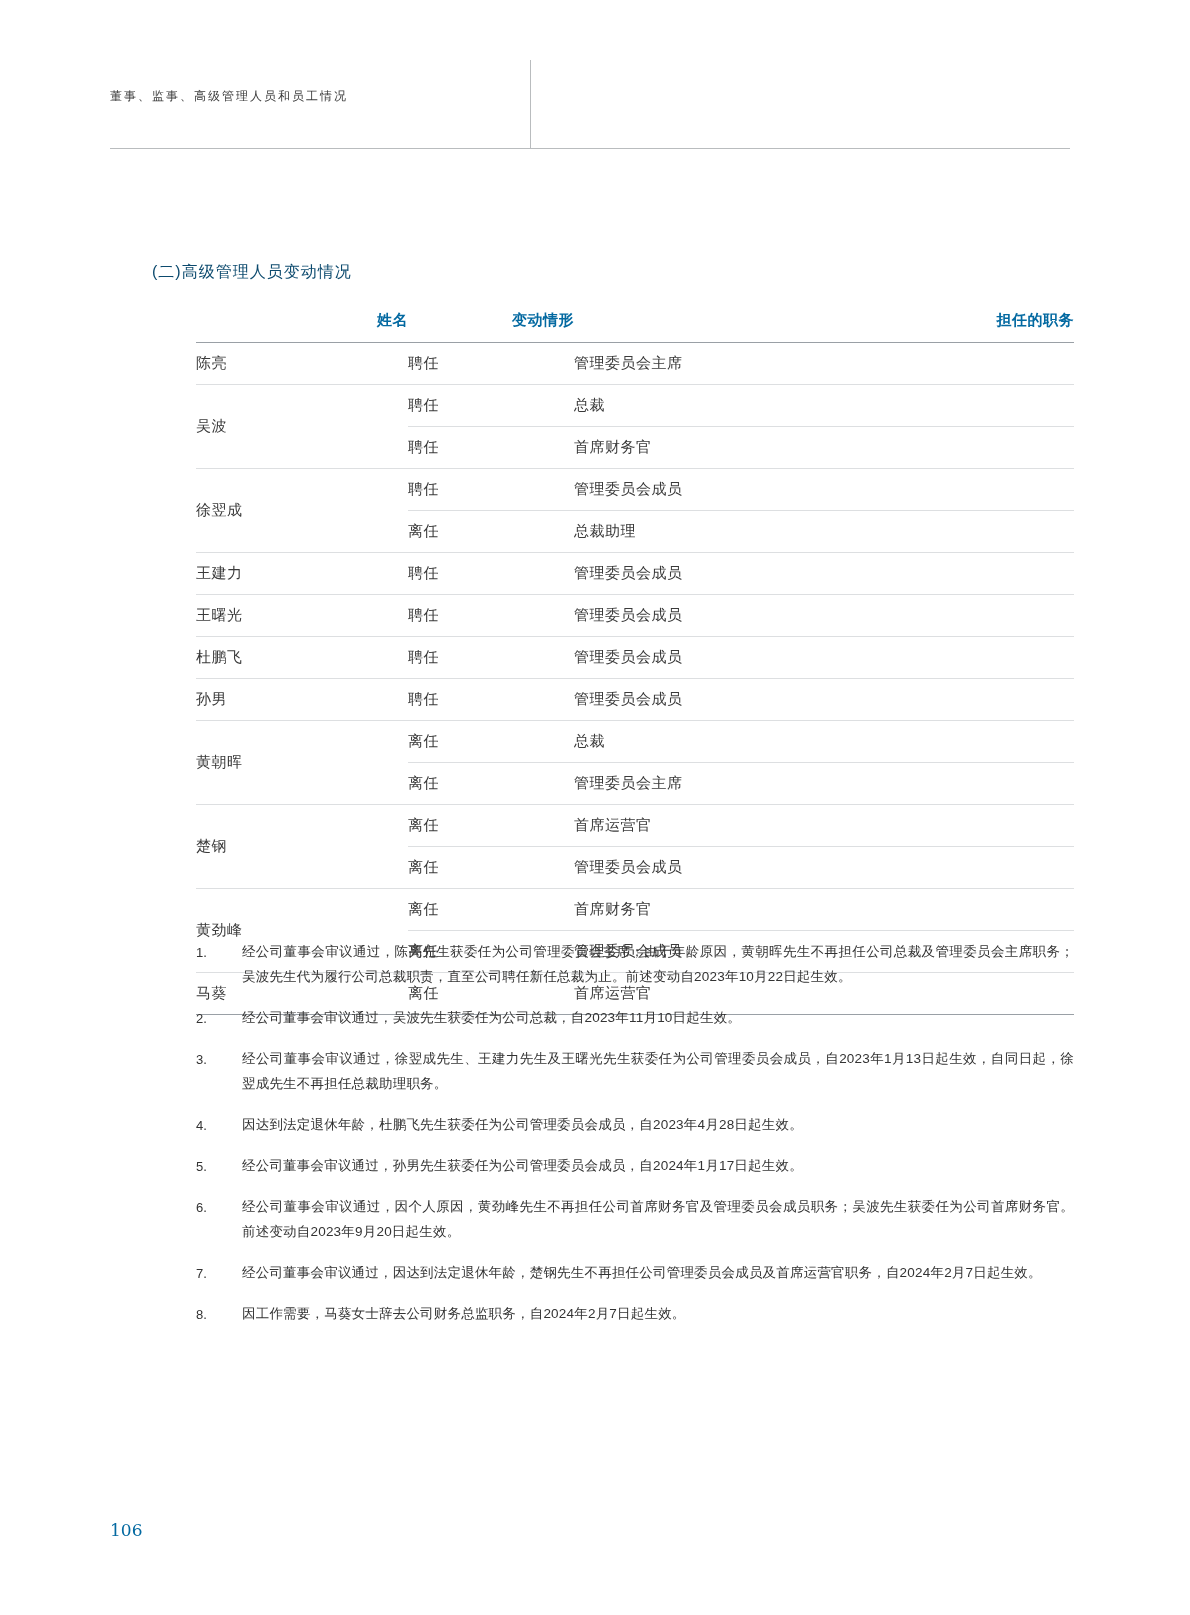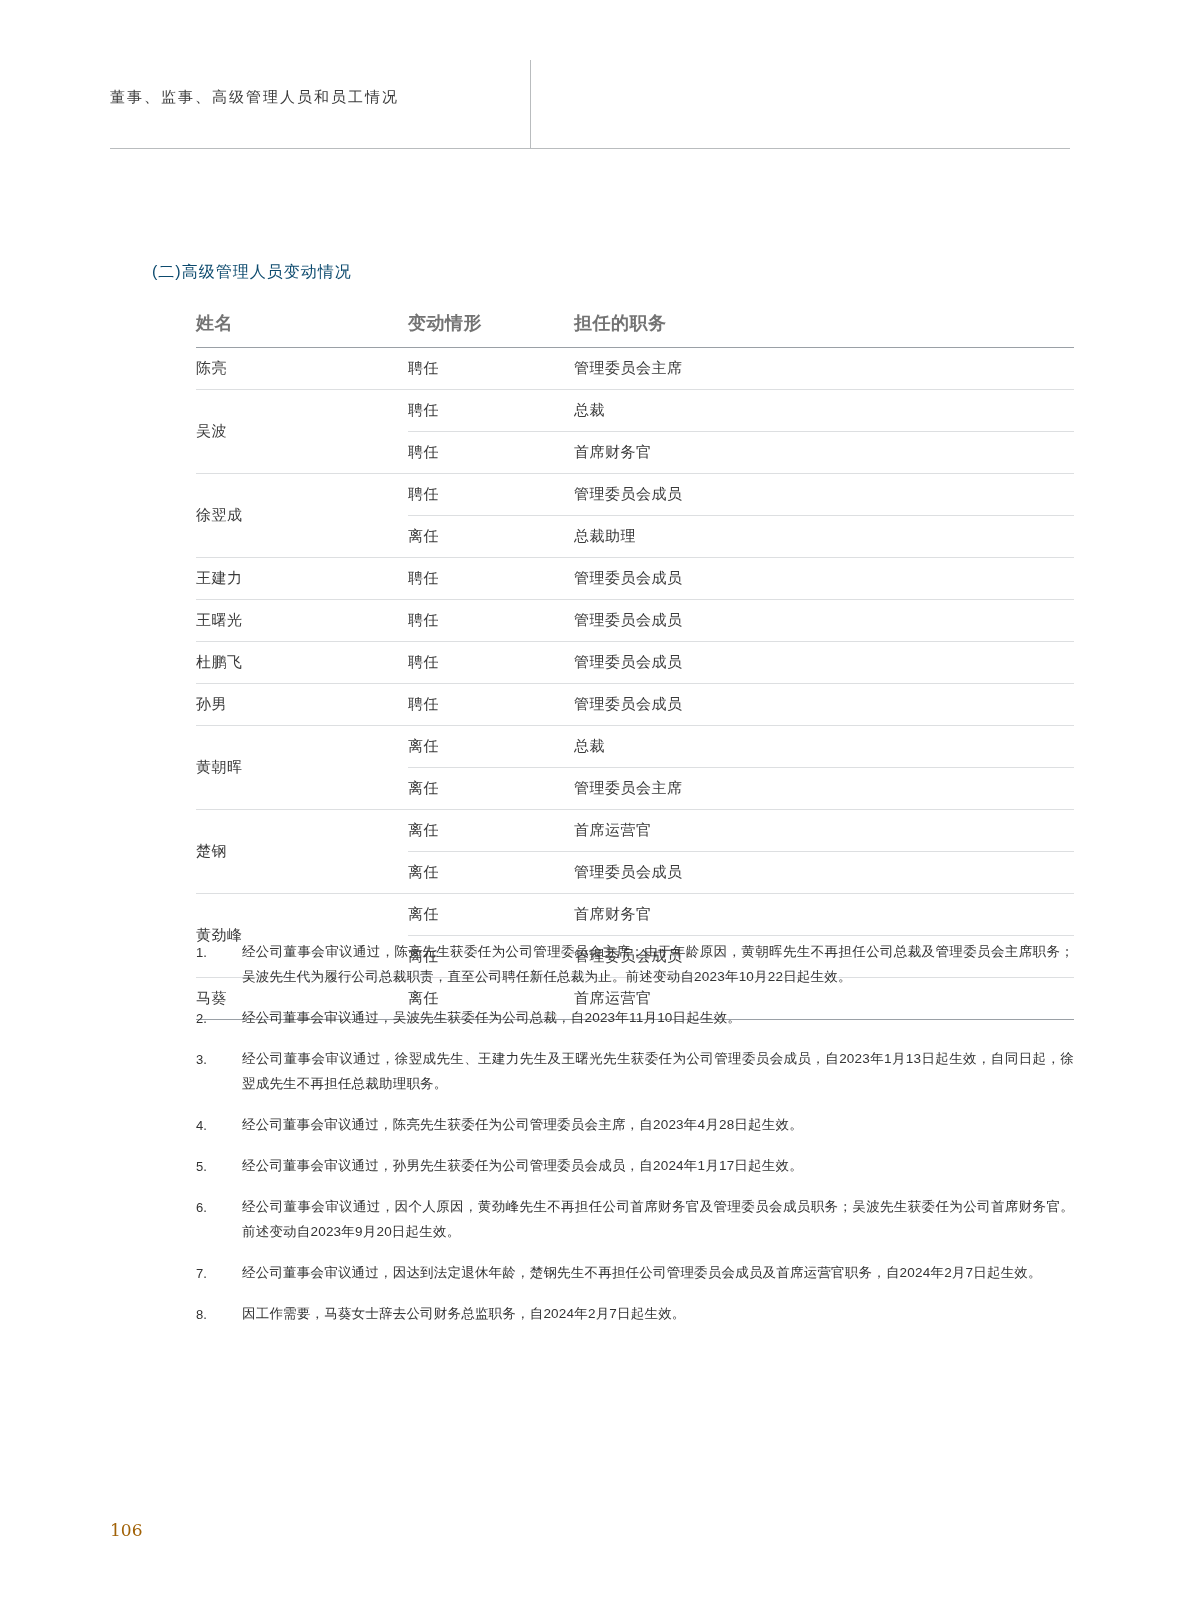--- a/index.html
+++ b/index.html
@@ -21,21 +21,21 @@
     position: absolute;
     top: 60px;
     left: 110px;
     width: 960px;
     height: 90px;
   }
   .header-title {
     position: absolute;
     left: 0;
     top: 28px;
-    font-size: 15px;
+    font-size: 12px;
     letter-spacing: 2px;
     color: #3b3b3b;
     font-family: "DejaVu Serif", serif;
     white-space: nowrap;
   }
   .header-vrule {
     position: absolute;
     left: 420px;
     top: 0;
     width: 1px;
@@ -68,24 +68,24 @@
     top: 305px;
     width: 878px;
   }
   table.data {
     border-collapse: collapse;
     width: 878px;
     font-size: 15px;
     color: #333;
   }
   table.data thead th {
-    text-align: left;
+    text-align: right;
     font-weight: bold;
-    font-size: 18px;
-    color: #737373;
+    font-size: 15px;
+    color: #0369a1;
     padding: 6px 0 12px 0;
     border-bottom: 1px solid #9aa0a6;
     letter-spacing: 0.5px;
   }
   table.data tbody td {
     padding: 11px 0 11px 0;
     border-bottom: 1px solid #dddfe1;
     vertical-align: middle;
     color: #3a3a3a;
     letter-spacing: 0.5px;
@@ -137,21 +137,21 @@
     text-align: justify;
     letter-spacing: 0.2px;
   }
 
   
   .page-number {
     position: absolute;
     left: 110px;
     top: 1520px;
     font-size: 17px;
-    color: #a16207;
+    color: #0369a1;
     font-family: "DejaVu Serif", serif;
   }
 </style>
 </head>
 <body>
 
 <div class="page-header">
   <div class="header-title">董事、监事、高级管理人员和员工情况</div>
   <div class="header-vrule"></div>
   <div class="header-hrule"></div>
@@ -262,21 +262,21 @@
       <div class="note">
         <div class="note-num">2.</div>
         <div class="note-text">经公司董事会审议通过，吴波先生获委任为公司总裁，自2023年11月10日起生效。</div>
       </div>
       <div class="note">
         <div class="note-num">3.</div>
         <div class="note-text">经公司董事会审议通过，徐翌成先生、王建力先生及王曙光先生获委任为公司管理委员会成员，自2023年1月13日起生效，自同日起，徐翌成先生不再担任总裁助理职务。</div>
       </div>
       <div class="note">
         <div class="note-num">4.</div>
-        <div class="note-text">经公司董事会审议通过，陈亮先生获委任为公司管理委员会主席，自2023年4月28日起生效。</div>
+        <div class="note-text">因达到法定退休年龄，杜鹏飞先生获委任为公司管理委员会成员，自2023年4月28日起生效。</div>
       </div>
       <div class="note">
         <div class="note-num">5.</div>
         <div class="note-text">经公司董事会审议通过，孙男先生获委任为公司管理委员会成员，自2024年1月17日起生效。</div>
       </div>
       <div class="note">
         <div class="note-num">6.</div>
         <div class="note-text">经公司董事会审议通过，因个人原因，黄劲峰先生不再担任公司首席财务官及管理委员会成员职务；吴波先生获委任为公司首席财务官。前述变动自2023年9月20日起生效。</div>
       </div>
       <div class="note">

